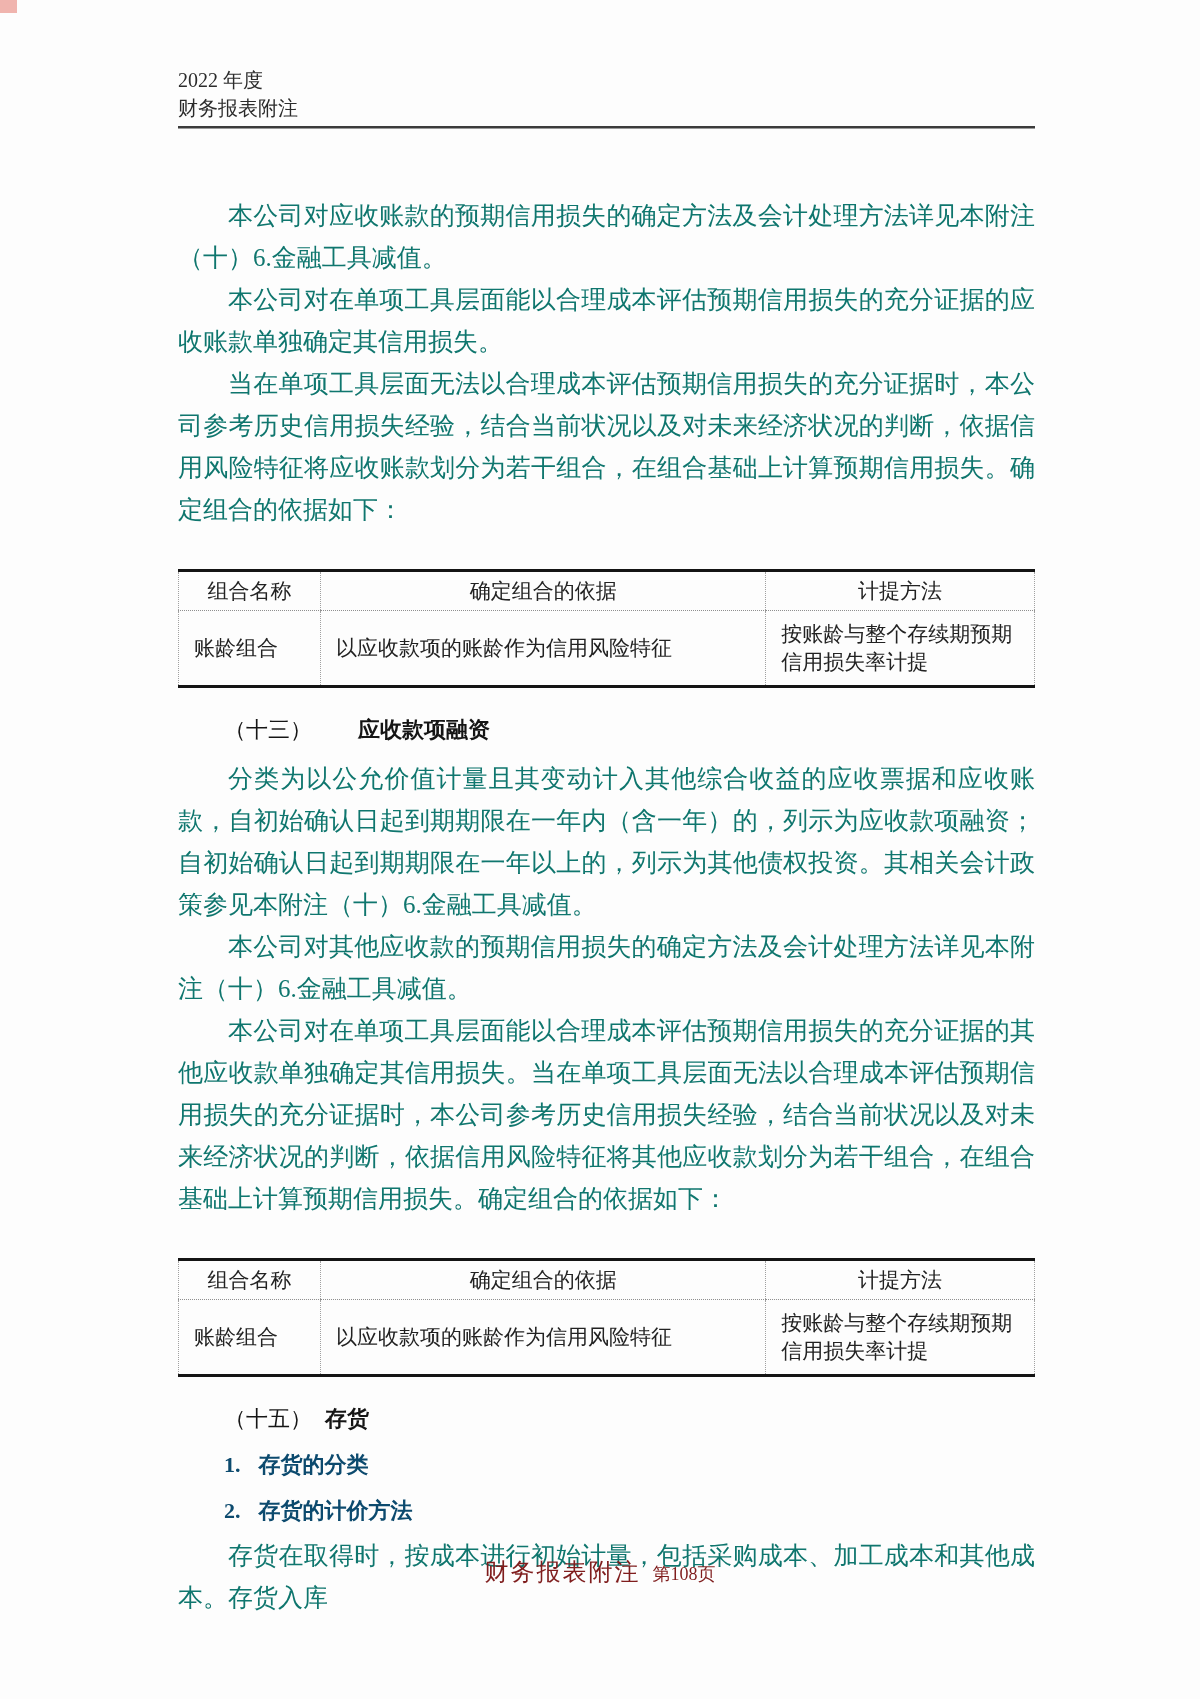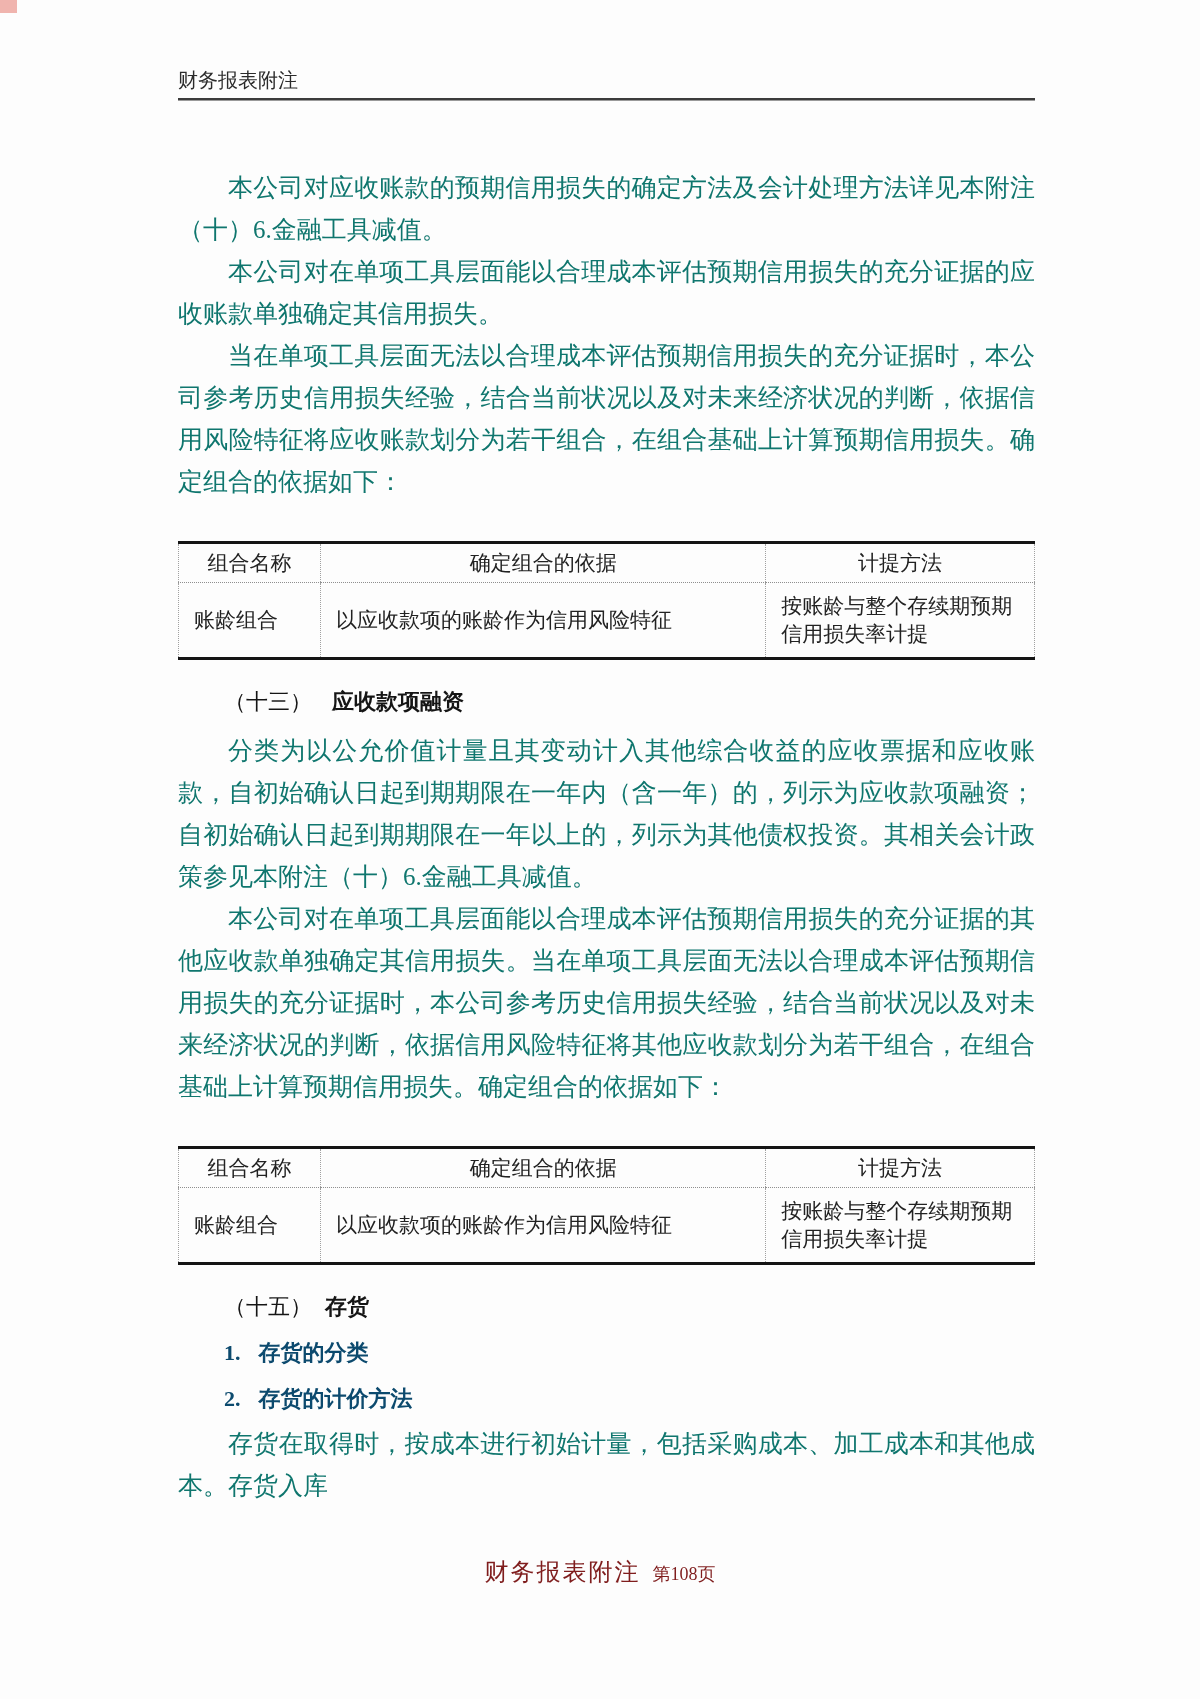--- a/index.html
+++ b/index.html
@@ -56,41 +56,42 @@
     border-left:1px dotted #a0a0a0;
   }
   table.rule-table th:first-child,
   table.rule-table td:first-child { border-left:none; }
   .section-heading {
     font-size:22px; line-height:32px;
     padding-left:46px; color:#151515;
     margin-top:26px; margin-bottom:12px;
   }
   .section-heading .sec-num { font-weight:normal; margin-right:13px; }
-  .section-heading.wide-gap .sec-num { margin-right:20px; }
+  .section-heading.wide-gap .sec-num { margin-right:46px; }
   .section-heading .sec-title { font-weight:bold; }
   .sub-heading {
     font-size:22px; line-height:32px; font-weight:bold;
     padding-left:46px; color:#0c4a6e;
     margin-top:14px; margin-bottom:8px;
   }
   .sub-heading .sub-num { margin-right:18px; }
   .page-footer {
     position:absolute; left:0; top:1556px; width:1200px;
     text-align:center; color:#7f1d1d;
   }
   .page-footer .footer-title { font-size:24px; letter-spacing:2px; }
   .page-footer .footer-page { font-size:18px; margin-left:12px; letter-spacing:0; }
 </style>
 </head>
 <body>
 
 <div class="corner-mark"></div>
 
 <div class="page-header">
+  <div>2022 年度</div>
   <div>财务报表附注</div>
 </div>
 <div class="header-rule"></div>
 
 <div class="content">
 
   <p class="para">本公司对应收账款的预期信用损失的确定方法及会计处理方法详见本附注（十）6.金融工具减值。</p>
   <p class="para">本公司对在单项工具层面能以合理成本评估预期信用损失的充分证据的应收账款单独确定其信用损失。</p>
   <p class="para">当在单项工具层面无法以合理成本评估预期信用损失的充分证据时，本公司参考历史信用损失经验，结合当前状况以及对未来经济状况的判断，依据信用风险特征将应收账款划分为若干组合，在组合基础上计算预期信用损失。确定组合的依据如下：</p>
 
@@ -116,20 +117,21 @@
     </tbody>
   </table>
 
   <div class="section-heading wide-gap">
     <span class="sec-num">（十三）</span><span class="sec-title">应收款项融资</span>
   </div>
 
   <p class="para">分类为以公允价值计量且其变动计入其他综合收益的应收票据和应收账款，自初始确认日起到期期限在一年内（含一年）的，列示为应收款项融资；自初始确认日起到期期限在一年以上的，列示为其他债权投资。其相关会计政策参见本附注（十）6.金融工具减值。</p>
 
 
+  <p class="para">本公司对其他应收款的预期信用损失的确定方法及会计处理方法详见本附注（十）6.金融工具减值。</p>
   <p class="para">本公司对在单项工具层面能以合理成本评估预期信用损失的充分证据的其他应收款单独确定其信用损失。当在单项工具层面无法以合理成本评估预期信用损失的充分证据时，本公司参考历史信用损失经验，结合当前状况以及对未来经济状况的判断，依据信用风险特征将其他应收款划分为若干组合，在组合基础上计算预期信用损失。确定组合的依据如下：</p>
 
   <table class="rule-table">
     <colgroup>
         <col class="c1">
         <col class="c2">
         <col class="c3">
       </colgroup>
     <thead>
       <tr>

